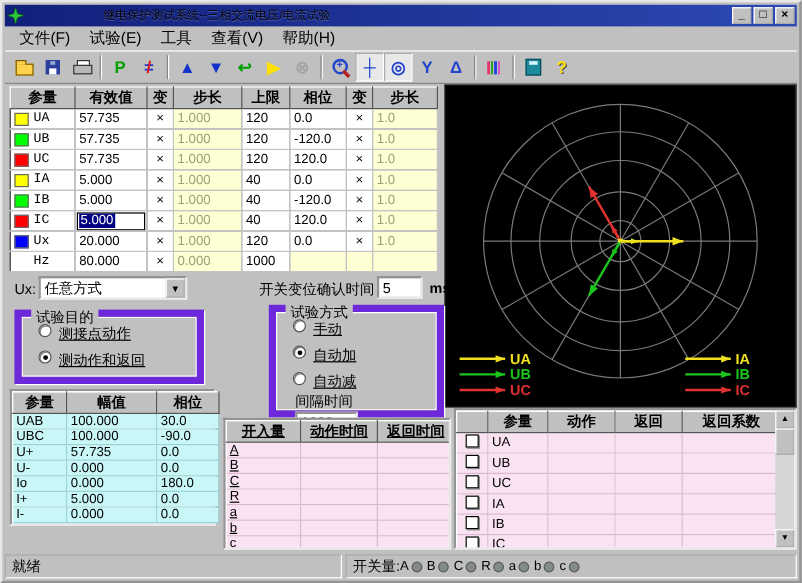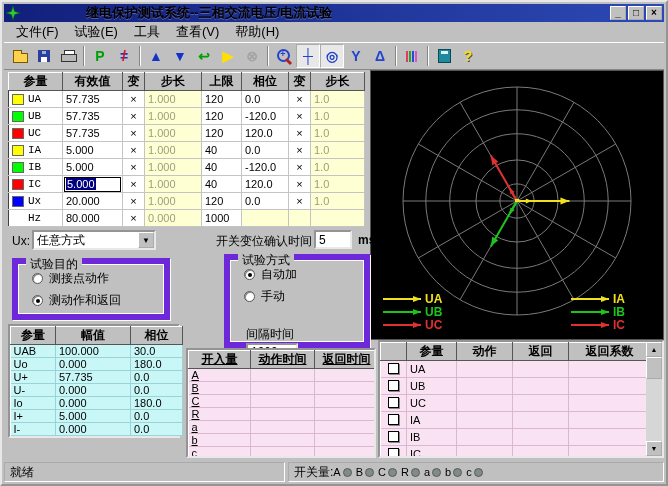--- a/index.html
+++ b/index.html
@@ -3,21 +3,21 @@
 <meta charset="utf-8">
 <style>
   * { margin:0; padding:0; box-sizing:border-box; }
   html,body { background:#9a9a9a; font-family:"Liberation Sans","DejaVu Sans",sans-serif; }
   #app { position:relative; width:668px; height:486px; background:#c0c0c0;
          border:2px outset #e8e8e8; overflow:hidden; font-size:12px; color:#000; }
 
   
   #titlebar { position:absolute; left:2px; top:2px; right:2px; height:18px;
               background:linear-gradient(90deg,#121f7c,#2c49b4); display:flex; align-items:center; padding:0 2px; }
-  #titlebar .title { color:#000; font-weight:bold; font-size:13px; margin-left:66px;
+  #titlebar .title { color:#000; font-weight:normal; font-size:10px; margin-left:66px;
                      text-shadow:0 1px 0 rgba(255,255,255,.25); white-space:nowrap; }
   .win-btns { margin-left:auto; display:flex; gap:2px; }
   .win-btn { width:16px; height:14px; background:#c0c0c0; border:1px outset #fff;
              font-size:10px; line-height:11px; text-align:center; font-weight:bold; }
   
   #menubar { position:absolute; left:2px; top:20px; right:2px; height:20px;
              display:flex; align-items:center; padding-left:4px; font-size:13px; }
   .menu-item { padding:1px 8px; white-space:nowrap; }
   
   #toolbar { position:absolute; left:2px; top:40px; right:2px; height:28px;
@@ -73,21 +73,21 @@
   .lbl { position:absolute; font-size:12px; white-space:nowrap; }
   #ux-combo { position:absolute; left:30px; top:228px; width:124px; height:20px; background:#fff;
               border:2px inset #e8e8e8; display:flex; align-items:center; }
   #ux-combo .combo-text { flex:1; padding-left:3px; font-size:12px; }
   .combo-btn { width:16px; height:100%; background:#c0c0c0; border:1px outset #fff;
                font-size:8px; display:flex; align-items:center; justify-content:center; }
   .edit { position:absolute; background:#fff; border:2px inset #e8e8e8; font-size:12px; padding-left:3px;
           display:flex; align-items:center; }
   .groupbox { position:absolute; border:6px solid #6d28d9; box-shadow:inset 0 0 0 1px #fff, 1px 1px 0 #fff; }
   .groupbox .gb-title { position:absolute; top:-8px; left:8px; background:#c0c0c0; padding:0 4px; font-size:12px; }
-  .radio-row { display:flex; align-items:center; gap:6px; margin:6px 0 0 14px; height:16px; }
+  .radio-row { display:flex; align-items:flex-start; gap:6px; margin:6px 0 0 14px; height:16px;text-decoration:underline; }
   .radio { width:11px; height:11px; border-radius:50%; background:#fff; border:1px solid #555;
            box-shadow:inset 1px 1px 0 #888; position:relative; flex:none; }
   .radio.on::after { content:""; position:absolute; left:3px; top:3px; width:4px; height:4px; border-radius:50%; background:#000; }
   
   #derived-table { position:absolute; left:6px; top:322px; width:172px; border:2px inset #e8e8e8; background:#fff; }
   #derived-table table { width:100%; }
   #derived-table td { background:#c9f6f6; height:13px; font-size:11px; border-color:#9ad4d4; }
   #derived-table th { height:18px; }
   #input-table { position:absolute; left:184px; top:346px; width:190px; height:110px; overflow:hidden;
                  border:2px inset #e8e8e8; background:#fff; }
@@ -429,26 +429,30 @@
           <span class="radio on"></span>
           <span>测动作和返回</span>
         </div>
       </div>
   </div>
 
   <div class="groupbox" style="left:222px; top:252px; width:146px; height:94px;">
     <span class="gb-title">试验方式</span>
     <div id="mode-options">
         <div class="radio-row">
+          <span class="radio"></span>
+          <span>手动</span>
+        </div>
+        <div class="radio-row">
           <span class="radio on"></span>
           <span>自动加</span>
         </div>
         <div class="radio-row">
           <span class="radio"></span>
-          <span>手动</span>
+          <span>自动减</span>
         </div>
       </div>
     <div style="position:absolute; left:12px; top:66px; display:flex; align-items:center;flex-direction:column;">
       <span style="font-size:12px;">间隔时间</span>
       <div class="edit" style="position:static; width:52px; height:18px; margin-left:4px;">1000</div>
       <span style="font-size:12px; font-weight:bold; margin-left:6px;">ms</span>
     </div>
   </div>
 
   <div id="derived-table">
@@ -465,23 +469,23 @@
         <th>相位</th>
       </tr>
         </thead>
       <tbody id="derived-body">
           <tr>
             <td>UAB</td>
             <td>100.000</td>
             <td>30.0</td>
           </tr>
           <tr>
-            <td>Uo</td>
-            <td>0.000</td>
-            <td>180.0</td>
+            <td>UBC</td>
+            <td>100.000</td>
+            <td>-90.0</td>
           </tr>
           <tr>
             <td>U+</td>
             <td>57.735</td>
             <td>0.0</td>
           </tr>
           <tr>
             <td>U-</td>
             <td>0.000</td>
             <td>0.0</td>

